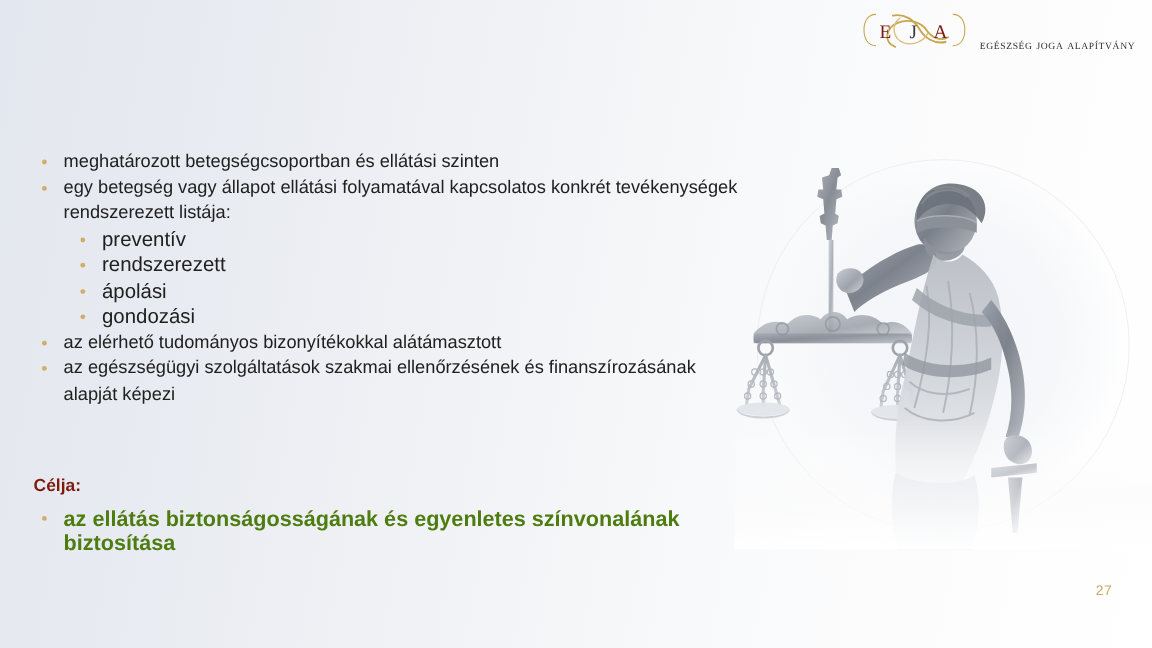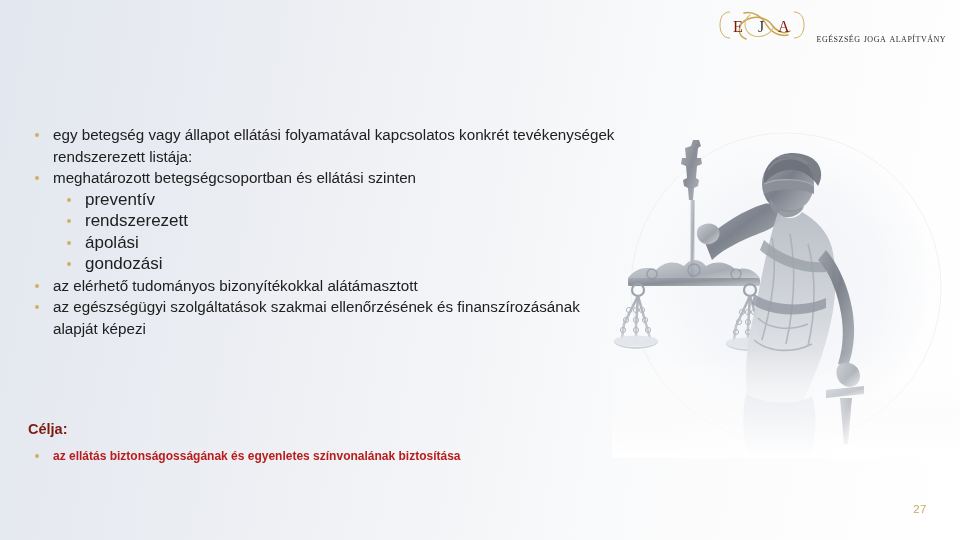--- a/index.html
+++ b/index.html
@@ -119,42 +119,42 @@
     width: 4px;
     height: 4px;
     border-radius: 50%;
     background: #d0ae68;
   }
 
   
   .goal {
     position: absolute;
     left: 28px;
-    top: 420px;
+    top: 396px;
     width: 620px;
   }
   .goal-heading {
     font-size: 14.5px;
     font-weight: bold;
     color: #7c1a10;
     line-height: 19px;
     margin-bottom: 7px;
   }
   ul.goal-list {
     list-style: none;
     margin: 0;
     padding: 0;
   }
   ul.goal-list > li {
     position: relative;
     padding-left: 25px;
-    font-size: 12px;
+    font-size: 18px;
     font-weight: bold;
     line-height: 20px;
-    color: #b91c1c;
+    color: #4d7c0f;
   }
   ul.goal-list > li::before {
     content: "";
     position: absolute;
     left: 7px;
     top: 8px;
     width: 4px;
     height: 4px;
     border-radius: 50%;
     background: #d0ae68;
@@ -168,21 +168,21 @@
     width: 348px;
     height: 330px;
     pointer-events: none;
   }
   .justice-svg { display: block; width: 348px; height: 330px; }
 
   
   .page-number {
     position: absolute;
     right: 33px;
-    bottom: 25px;
+    bottom: 41px;
     font-size: 11.5px;
     color: #cba960;
     letter-spacing: 0.5px;
   }
 </style>
 </head>
 <body>
 
 <div class="slide">
 
@@ -201,22 +201,22 @@
         <text x="42" y="25" font-family="Liberation Serif, serif" font-size="16" fill="#3a3a3a">J</text>
         <text x="62" y="25" font-family="Liberation Serif, serif" font-size="16" fill="#7c1a10">A</text>
       </svg>
     </span>
     <span class="logo-text">Egészség Joga Alapítvány</span>
   </div>
 
 
   <div class="body-col">
     <ul class="lvl1">
+      <li>meghatározott betegségcsoportban és ellátási szinten</li>
       <li>egy betegség vagy állapot ellátási folyamatával kapcsolatos konkrét tevékenységek rendszerezett listája:</li>
-      <li>meghatározott betegségcsoportban és ellátási szinten</li>
     </ul>
     <ul class="lvl2">
       <li>preventív</li>
       <li>rendszerezett</li>
       <li>ápolási</li>
       <li>gondozási</li>
     </ul>
     <ul class="lvl1">
       <li>az elérhető tudományos bizonyítékokkal alátámasztott</li>
       <li>az egészségügyi szolgáltatások szakmai ellenőrzésének és finanszírozásának alapját képezi</li>

